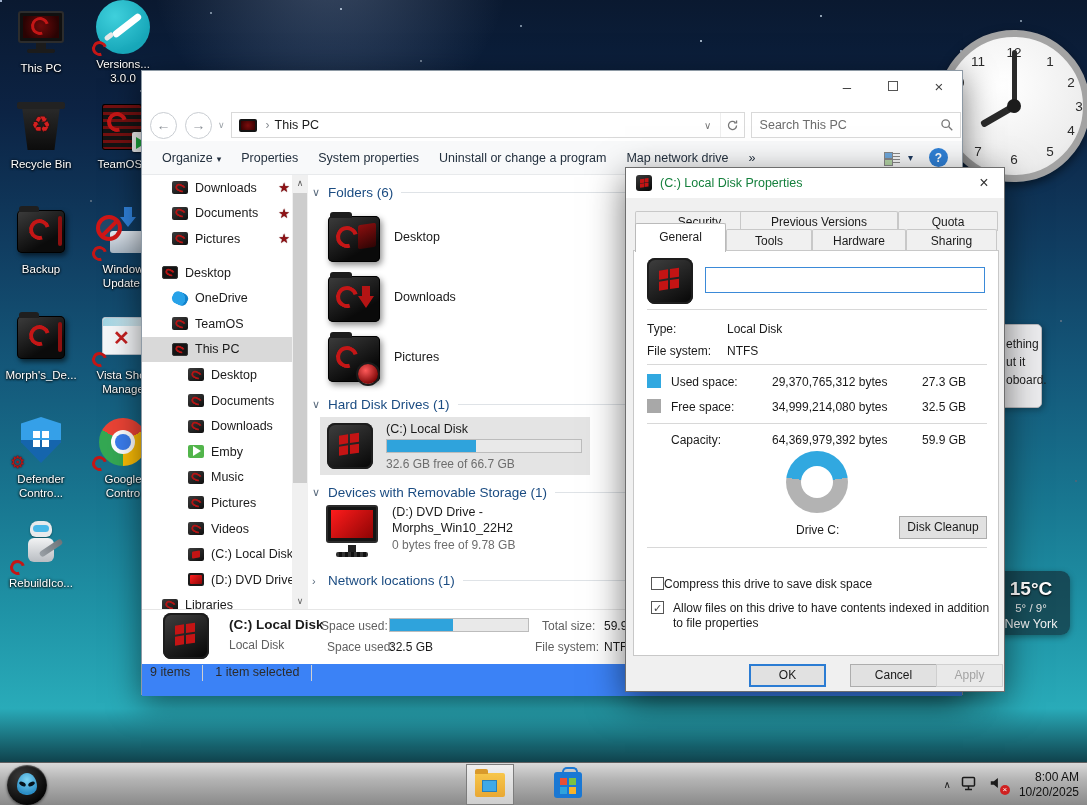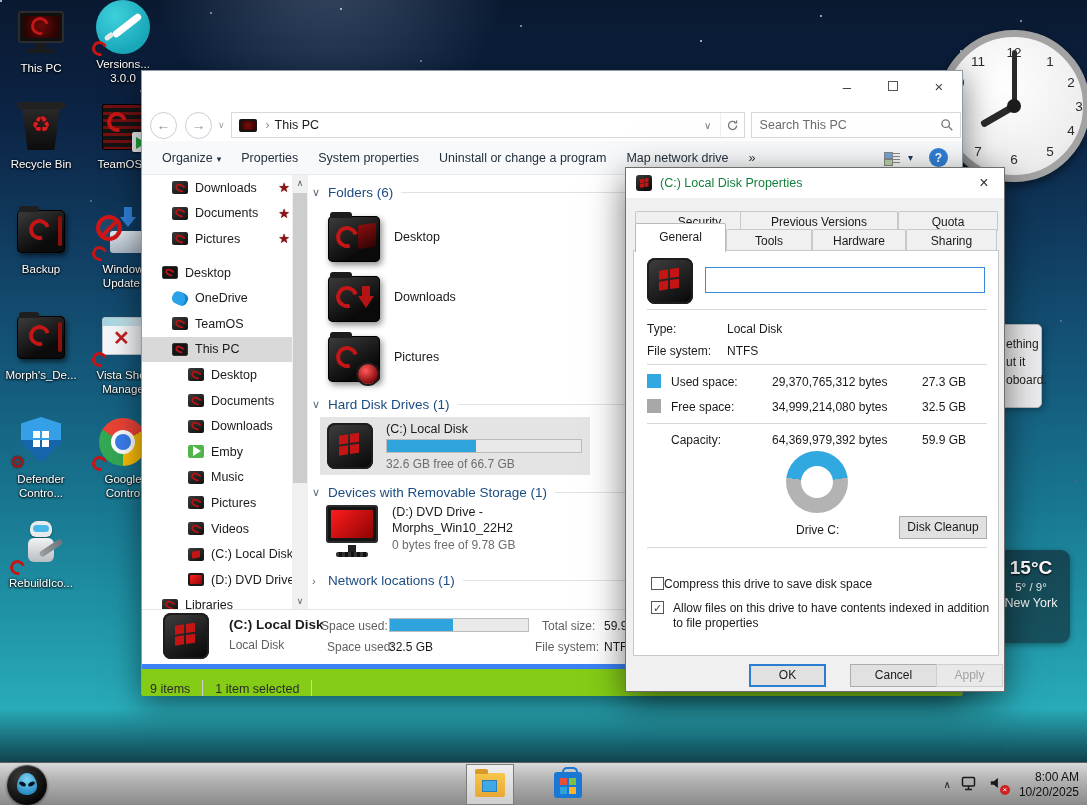--- a/index.html
+++ b/index.html
@@ -56,21 +56,21 @@
 .ic-robot-h::after{content:"";position:absolute;left:3px;top:4px;width:16px;height:7px;border-radius:4px;background:#49b8e8}
 .ic-robot-b{position:absolute;left:14px;top:19px;width:26px;height:24px;background:linear-gradient(180deg,#f2f3f4,#b9bdc2);border-radius:6px}
 .ic-key{position:absolute;left:24px;top:26px;width:26px;height:6px;background:linear-gradient(90deg,#9aa0a6,#6d7378);border-radius:3px;transform:rotate(-34deg)}
 
 .clock{position:absolute;left:938px;top:30px;width:152px;height:152px;border-radius:50%;background:radial-gradient(circle at 42% 35%,#ffffff,#ededed 70%,#dadada);border:7px solid #a3a3a3;box-shadow:0 4px 10px rgba(0,0,0,.5)}
 .cn{position:absolute;font-size:13.5px;color:#2b2b2b;transform:translate(-50%,-50%)}
 .hand{position:absolute;left:50%;bottom:50%;transform-origin:50% 100%;background:#2a2a2a;border-radius:3px}
 .hand.hr{width:7px;height:38px;margin-left:-3.5px;transform:rotate(240deg)}
 .hand.mn{width:5px;height:56px;margin-left:-2.5px;transform:rotate(0deg)}
 .cdot{position:absolute;left:50%;top:50%;width:14px;height:14px;margin:-7px 0 0 -7px;border-radius:50%;background:#1c1c1c}
-.weather{position:absolute;left:992px;top:550px;width:78px;height:93px;background:rgba(16,22,30,.55);border-radius:9px;color:#fff;text-align:center;box-shadow:0 2px 6px rgba(0,0,0,.35)}
+.weather{position:absolute;left:992px;top:571px;width:78px;height:64px;background:rgba(16,22,30,.55);border-radius:9px;color:#fff;text-align:center;box-shadow:0 2px 6px rgba(0,0,0,.35)}
 .weather .t{font-size:19px;font-weight:bold;margin-top:7px;text-shadow:0 1px 2px #000}
 .weather .r{font-size:11.5px;margin-top:2px;color:#e6e6e6}
 .weather .c{font-size:12.5px;margin-top:3px;color:#f2f2f2}
 .notepanel{position:absolute;left:958px;top:324px;width:84px;height:84px;background:#ececee;border:1px solid #b9b9bd;border-radius:0 5px 5px 0;color:#1d1d1d;font-size:12px;line-height:18px;padding:10px 0 0 47px;box-shadow:2px 2px 6px rgba(0,0,0,.3)}
 
 .win{position:absolute;left:141px;top:70px;width:822px;height:625px;background:#fff;border:1px solid #8e9aa5;box-shadow:0 8px 30px rgba(0,0,0,.5)}
 .titlebar{position:absolute;left:0;top:0;width:100%;height:38px;background:#fff}
 .wctrls{position:absolute;right:0;top:0;display:flex}
 .wc{width:46px;height:30px;display:flex;align-items:center;justify-content:center;color:#444;font-size:15px}
 .wc .maxbox{width:10px;height:10px;border:1px solid #555}
@@ -139,21 +139,21 @@
 .dvdmon{position:relative;width:52px;height:38px;background:#151515;border:2px solid #2b2b2b;border-radius:3px}
 .dvdmon::before{content:"";position:absolute;inset:3px;background:linear-gradient(135deg,#ff1c1c,#8e0404)}
 .dvdstand{position:absolute;left:22px;top:40px;width:8px;height:7px;background:#222}
 .dvdbase{position:absolute;left:10px;top:47px;width:32px;height:5px;background:repeating-linear-gradient(90deg,#333 0 3px,#111 3px 6px);border-radius:2px}
 
 .details{position:absolute;left:0;top:538px;width:100%;height:55px;background:#fff;border-top:1px solid #e6e6e6}
 .dp-title{position:absolute;left:87px;top:7px;font-size:13.5px;font-weight:bold;color:#1a1a1a}
 .dp-sub{position:absolute;left:87px;top:28px;font-size:12px;color:#5f5f5f}
 .dp-lab{position:absolute;font-size:12px;color:#5f5f5f}
 .dp-val{position:absolute;font-size:12px;color:#1a1a1a}
-.statusbar{position:absolute;left:0;top:593px;width:100%;height:32px;background:#84cc16;border-top:5px solid #3b82f6;display:flex;align-items:flex-end;color:#2b2b2b}
+.statusbar{position:absolute;left:0;top:593px;width:100%;height:32px;background:#3b82f6;border-top:1px solid #3b82f6;display:flex;align-items:flex-start;color:#2b2b2b}
 .statusbar .sdiv{width:1px;height:16px;background:#d0d0d0;margin:0 12px}
 .statusbar span{font-size:12.5px}
 
 .dialog{position:absolute;left:625px;top:167px;width:380px;height:525px;background:#f0f0f0;border:1px solid #6e6e6e;box-shadow:0 10px 34px rgba(0,0,0,.55)}
 .dtitle{position:absolute;left:0;top:0;width:100%;height:30px;background:#fff;display:flex;align-items:center}
 .dico16{width:16px;height:16px;background:linear-gradient(150deg,#3a3a3a,#050505);border-radius:3px;margin:0 8px 0 10px;position:relative;flex:none}
 .dico16::after{content:"";position:absolute;left:4px;top:4px;width:3.5px;height:3.5px;background:#c41414;box-shadow:4.5px 0 #c41414,0 4.5px #c41414,4.5px 4.5px #c41414;transform:skewY(-8deg)}
 .dtitle .txt{font-size:12.5px;color:#15803d}
 .dclose{position:absolute;right:8px;top:4px;width:24px;height:22px;display:flex;align-items:center;justify-content:center;font-size:16px;color:#333}
 .tab{position:absolute;background:#f0f0f0;border:1px solid #c8c8c8;border-bottom:0;text-align:center;font-size:12px;color:#1a1a1a}

